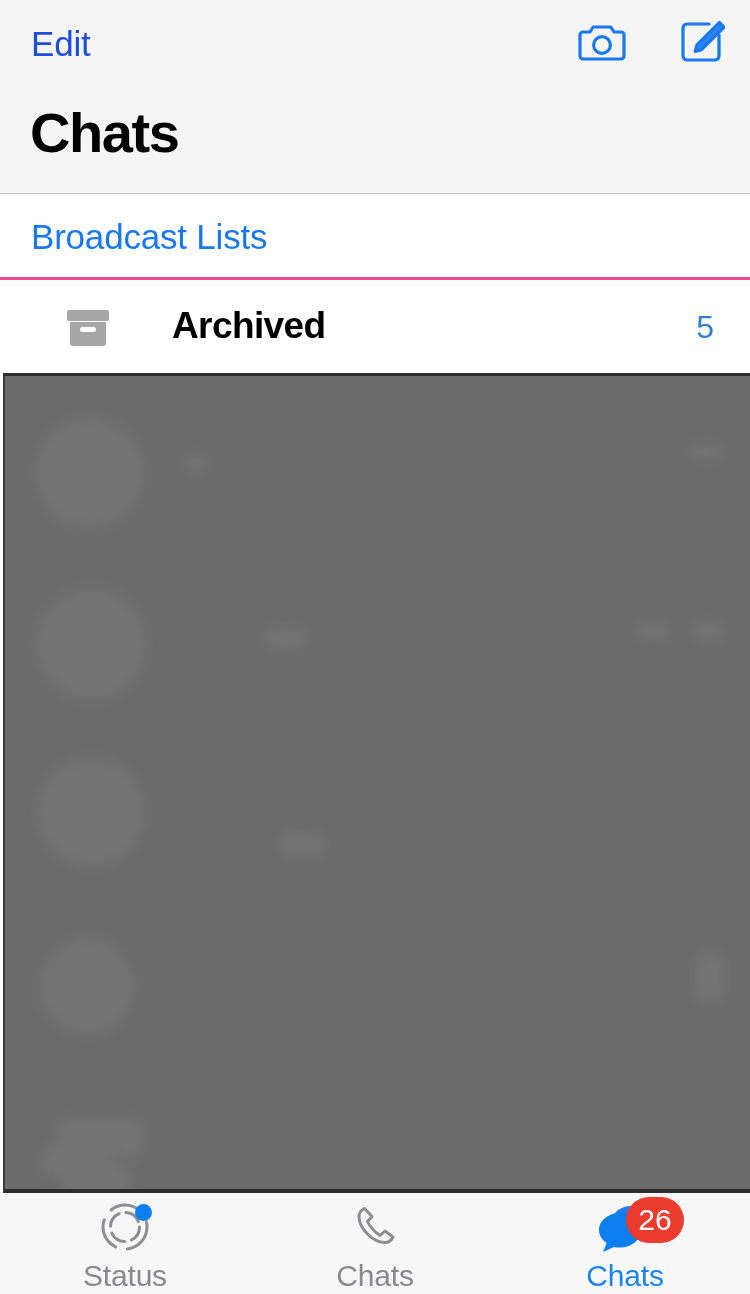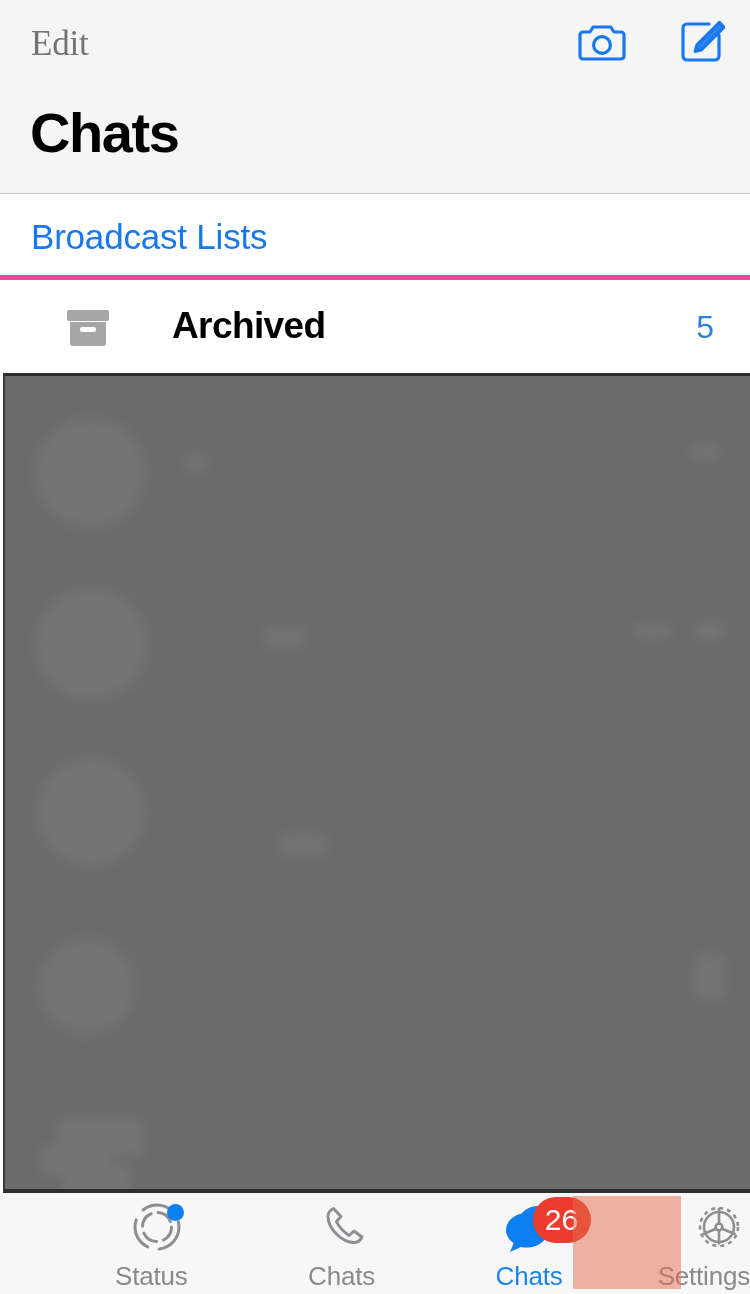--- a/index.html
+++ b/index.html
@@ -36,24 +36,23 @@
     width: 750px;
     height: 88px;
   }
 
   .edit-button {
     position: absolute;
     left: 31px;
     top: 22px;
     font-size: 35px;
     line-height: 44px;
-    color: #737373;
+    color: #1d4ed8;
     letter-spacing: -0.2px;
     cursor: pointer;
-    font-family: Liberation Serif, serif;
   }
 
   .nav-icons {
     position: absolute;
     right: 22px;
     top: 18px;
     display: flex;
     align-items: center;
     gap: 48px;
   }
@@ -78,21 +77,21 @@
     letter-spacing: -1.4px;
   }
 
   
   .action-row {
     position: absolute;
     top: 194px; left: 0;
     width: 750px;
     height: 86px;
     background: #ffffff;
-    border-bottom: 5px solid #ec4899;
+    border-bottom: 3px solid #ec4899;
   }
 
   .action-link {
     position: absolute;
     top: 21px;
     font-size: 35px;
     line-height: 44px;
     color: #1878f0;
     letter-spacing: -0.2px;
     cursor: pointer;
@@ -174,38 +173,38 @@
     display: flex;
     align-items: flex-start;
   }
 
   .tab-item {
     position: relative;
     flex: 1;
     height: 101px;
     display: flex;
     flex-direction: column;
-    align-items: flex-end;
+    align-items: center;
     justify-content: flex-start;
     padding-top: 10px;
     cursor: pointer;
   }
 
   .tab-icon-wrap {
     position: relative;
     width: 62px;
     height: 52px;
     display: flex;
     align-items: center;
     justify-content: center;
   }
 
   .tab-label {
     margin-top: 6px;
-    font-size: 26px;
+    font-size: 30px;
     line-height: 30px;
     color: #8a8a8e;
     letter-spacing: -0.2px;
   }
   .tab-item.active .tab-label { color: #1c84ef; }
 
   .status-dot {
     position: absolute;
     top: 1px;
     right: 4px;
@@ -348,30 +347,16 @@
           <svg width="60" height="50" viewBox="0 0 60 50" fill="none">
             <path d="M36 4c10.5 0 19 6.9 19 15.4 0 8.5-8.5 15.4-19 15.4-1.6 0-3.2-.2-4.7-.5L22 39l2.6-6.6C20 29.6 17 25 17 19.4 17 10.9 25.5 4 36 4z" fill="#1b7ef5"></path>
             <path d="M21 9C9.4 9 0 16.6 0 26c0 5.3 3 10 7.7 13.1L4 48l11-5.1c1.9.4 3.9.6 6 .6 11.6 0 21-7.6 21-17S32.6 9 21 9z" fill="#0b7ff0" transform="translate(4,2)"></path>
           </svg>
         </span>
         <span class="chat-badge">26</span>
       </div>
       <div class="tab-label">Chats</div>
     </div>
 
-    <div class="tab-item">
-      <div class="tab-icon-wrap">
-        <span>
-          <svg width="52" height="52" viewBox="0 0 52 52" fill="none">
-            <circle cx="26" cy="26" r="19" stroke="#8e8e93" stroke-width="2.6" stroke-dasharray="4 4.1"></circle>
-            <circle cx="26" cy="26" r="15" stroke="#8e8e93" stroke-width="2.6"></circle>
-            <circle cx="26" cy="26" r="3.4" stroke="#8e8e93" stroke-width="2.6"></circle>
-            <path d="M26 22.6V8M26 29.4v13M29 27.7l12.6 5M23 27.7 10.4 33" stroke="#8e8e93" stroke-width="2.6" stroke-linecap="round"></path>
-          </svg>
-        </span>
-      </div>
-      <div class="tab-label">Settings</div>
-      <div class="tab-highlight"></div>
-    </div>
 
   </div>
 
 </div>
 
 </body></html>

